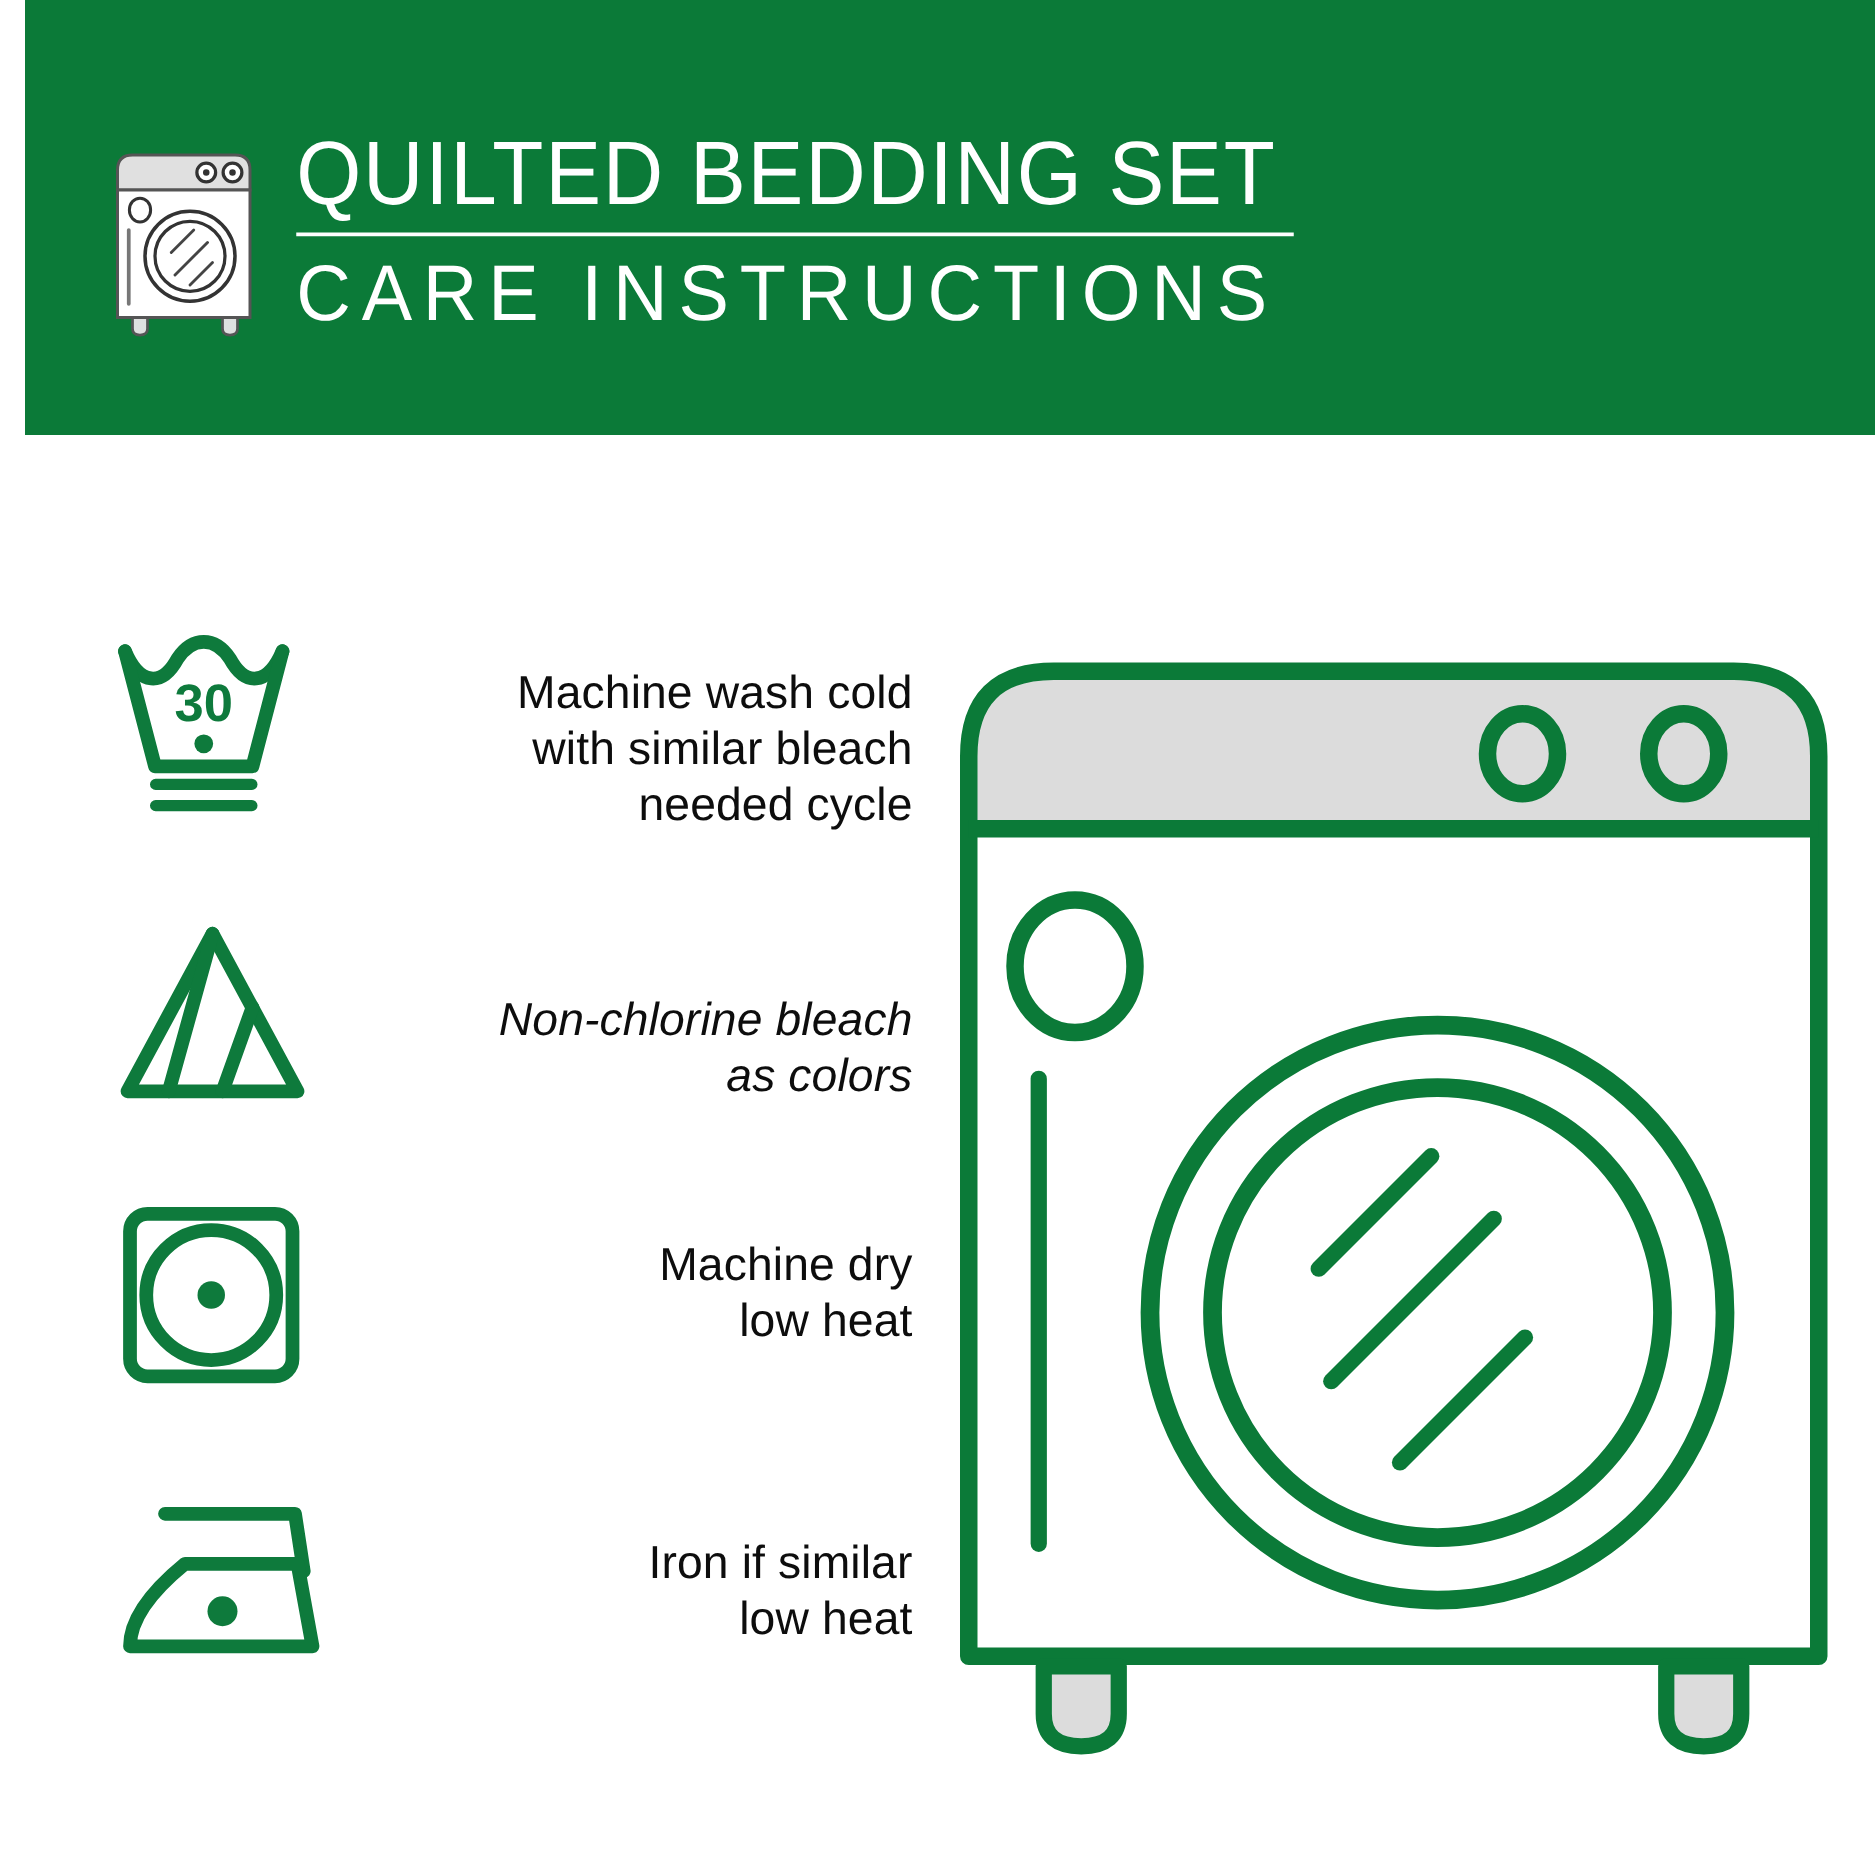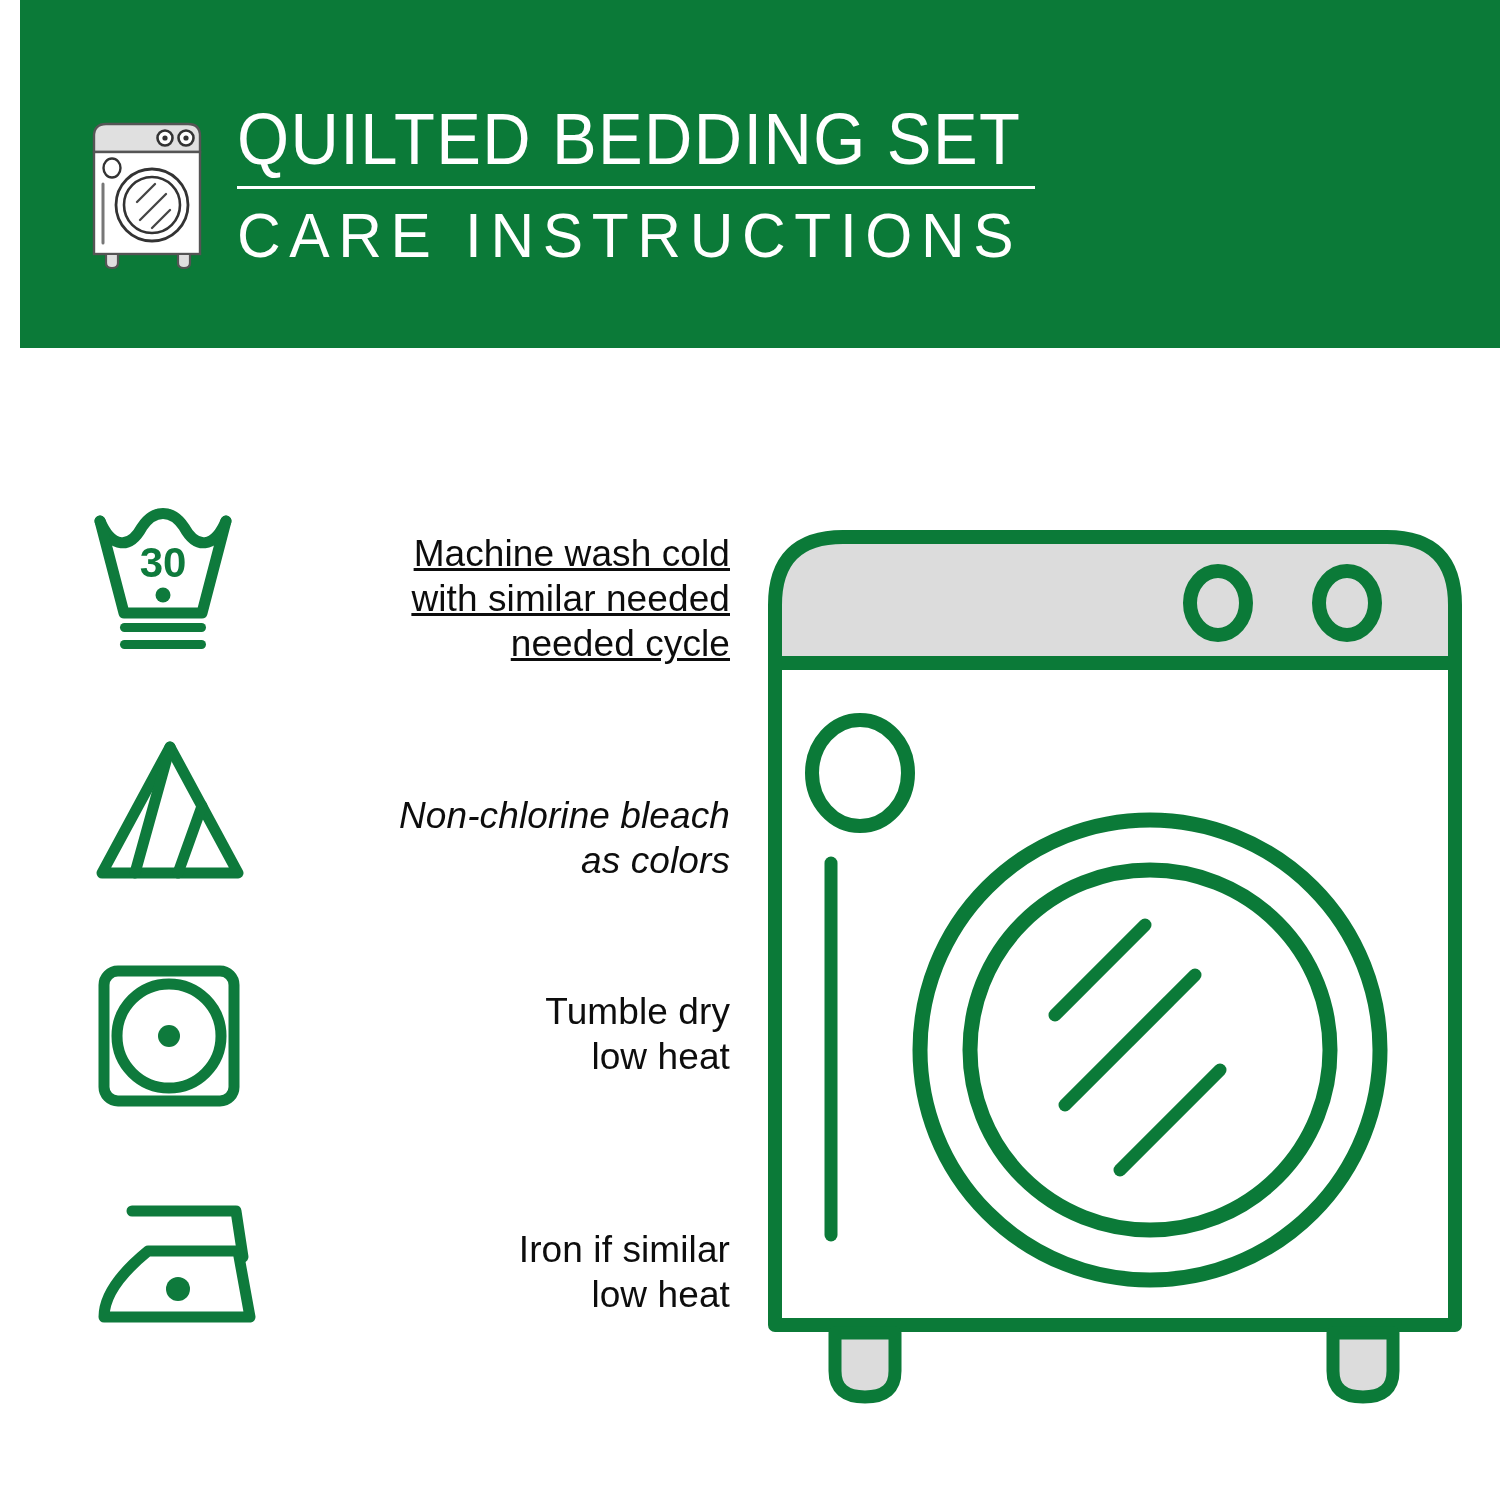--- a/index.html
+++ b/index.html
@@ -106,21 +106,21 @@
     color: #0d0d0d;
     font-family: "Liberation Sans", sans-serif;
     font-size: 37px;
     line-height: 45px;
     font-weight: 400;
     letter-spacing: 0.1px;
     padding-top: 26px;
   }
   .care-text .tline { display: block; }
 
-  .row-wash  .care-text { padding-top: 26px; text-decoration: underline; }
+  .row-wash  .care-text { padding-top: 26px; }
   .row-bleach .care-text { padding-top: 60px; font-style: italic; }
   .row-dry   .care-text { padding-top: 28px; }
   .row-iron  .care-text { padding-top: 38px; }
 
   
   #washer-illustration {
     position: absolute;
     left: 745px;
     top: 495px;
     width: 700px;
@@ -188,21 +188,21 @@
           <rect x="30" y="118" width="86" height="9" rx="4.5" fill="#0e7a3c"></rect>
           <rect x="30" y="135" width="86" height="9" rx="4.5" fill="#0e7a3c"></rect>
 
           <text x="73" y="72" font-family="Liberation Sans, sans-serif" font-size="42" font-weight="700" fill="#0e7a3c" text-anchor="middle">30</text>
 
           <circle cx="73" cy="90" r="7.5" fill="#0e7a3c"></circle>
         </svg>
       </div>
       <div class="care-text">
         <span class="tline">Machine wash cold</span>
-        <span class="tline">with similar needed</span>
+        <span class="tline">with similar bleach</span>
         <span class="tline">needed cycle</span>
       </div>
     </div>
 
     <div class="care-row row-bleach">
       <div class="care-symbol">
         <svg width="165" height="150" viewBox="0 0 165 150">
 
           <path d="M80 14 L 148 140 L 12 140 Z" fill="none" stroke="#0e7a3c" stroke-width="11" stroke-linejoin="round" stroke-linecap="round"></path>
 
@@ -218,21 +218,21 @@
 
     <div class="care-row row-dry">
       <div class="care-symbol">
         <svg width="165" height="150" viewBox="0 0 165 150">
           <rect x="14" y="10" width="130" height="130" rx="14" ry="14" fill="none" stroke="#0e7a3c" stroke-width="11"></rect>
           <circle cx="79" cy="75" r="52" fill="none" stroke="#0e7a3c" stroke-width="11"></circle>
           <circle cx="79" cy="75" r="11" fill="#0e7a3c"></circle>
         </svg>
       </div>
       <div class="care-text">
-        <span class="tline">Tumble dry</span>
+        <span class="tline">Machine dry</span>
         <span class="tline">low heat</span>
       </div>
     </div>
 
     <div class="care-row row-iron">
       <div class="care-symbol">
         <svg width="175" height="150" viewBox="0 0 175 150">
 
           <path d="M42 22 H 146 L 153 68" fill="none" stroke="#0e7a3c" stroke-width="11" stroke-linecap="round" stroke-linejoin="round"></path>
 

